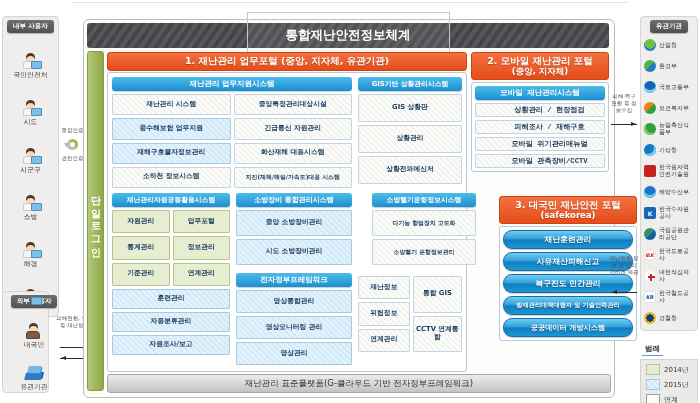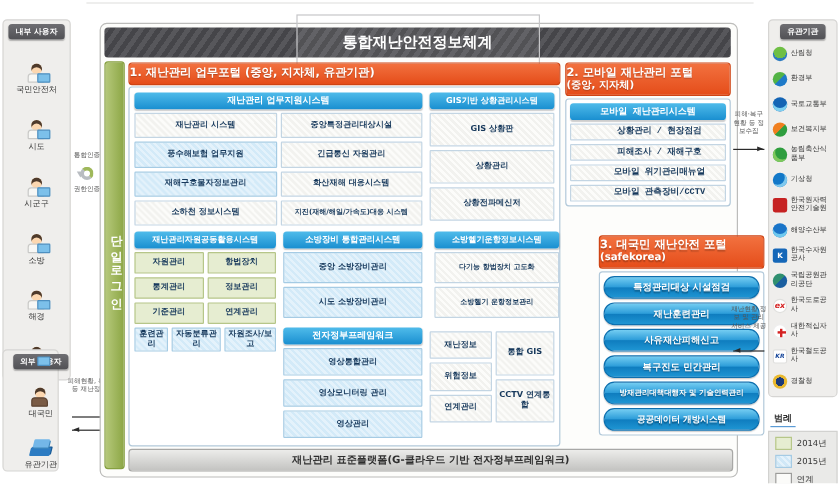--- a/index.html
+++ b/index.html
@@ -50,21 +50,21 @@
             border-radius:3px;display:flex;align-items:center;justify-content:center;}
   .titlebox{border:1px solid #c6c6c8;background:rgba(255,255,255,.07);color:#fff;
             font-size:12.5px;font-weight:bold;padding:14px 38px;white-space:nowrap;}
   .greenbar{background:linear-gradient(90deg,#b5c87a,#8da746);border:1px solid #86a040;border-radius:3px;
             display:flex;align-items:center;justify-content:center;box-sizing:border-box;}
   .vtext{writing-mode:vertical-rl;text-orientation:upright;color:#fff;font-weight:bold;font-size:10px;
          letter-spacing:3px;white-space:nowrap;}
 
   
   .ohead{background:linear-gradient(180deg,#f2713f,#e54d1a);border:1px solid #cf4414;border-radius:3px;
-         color:#fff;font-weight:bold;display:flex;flex-direction:column;align-items:flex-start;justify-content:center;
+         color:#fff;font-weight:bold;display:flex;flex-direction:column;align-items:center;justify-content:center;
          text-shadow:0 1px 1px rgba(0,0,0,.25);}
   .ohead .l1{font-size:9.5px;line-height:1.15;}
   .ohead .l2{font-size:8.5px;line-height:1.1;font-weight:bold;}
   .secbody{border:1px solid #b2c9da;border-radius:3px;background:#fff;box-sizing:border-box;}
 
   .bhead{background:linear-gradient(180deg,#4fbbea,#1a8fd0);border-radius:3px;color:#fff;font-weight:bold;
          font-size:7.5px;height:14px;display:flex;align-items:center;justify-content:center;
          box-shadow:0 1px 1px rgba(0,0,0,.2);white-space:nowrap;}
   .cell{border:1px solid #c3d5e3;background:repeating-linear-gradient(45deg,#fcfcfa 0 2px,#f2f2ef 2px 4px);
         color:#17395c;font-weight:bold;font-size:6.8px;display:flex;align-items:center;justify-content:center;
@@ -72,22 +72,22 @@
   .cell.y15{background:repeating-linear-gradient(45deg,#e4f2fb 0 2px,#d3eaf8 2px 4px);border-color:#a5cbe4;}
   .cell.y14{background:#e6edd1;border-color:#b6c689;}
   .cell.sm{font-size:5.9px;}
 
   
   #sec1{box-sizing:border-box;}
   .s1body{position:absolute;left:0;right:0;top:20px;bottom:0;border:1px solid #b2c9da;border-radius:3px;background:#fff;}
   .panel{position:absolute;}
   .grid2{display:grid;grid-template-columns:1fr 1fr;gap:3px;margin-top:3px;}
   .pa .grid2{height:94px;grid-auto-rows:1fr;}
-  .pb-grid{display:grid;grid-template-columns:1fr 1fr;gap:3px;margin-top:3px;height:60px;grid-auto-rows:1fr;}
-  .pb-list{display:flex;gap:3px;margin-top:3px;}
+  .pb-grid{display:grid;grid-template-columns:1fr 1fr;gap:3px;margin-top:3px;height:76px;grid-auto-rows:1fr;}
+  .pb-list{display:flex;flex-direction:column;gap:3px;margin-top:3px;}
   .pb-list .cell{height:20px;}
   .pc-list,.pd-list,.pe-list,.pf-list{display:flex;flex-direction:column;gap:3px;margin-top:3px;}
   .pc-list .cell,.pf-list .cell{height:26px;}
   .pd-list .cell{height:23px;}
   .pe-list .cell{height:28px;}
   .pg-grid{display:grid;grid-template-columns:1.05fr 1fr;gap:3px;margin-top:3px;height:76px;}
   .g-l1{grid-area:1/1/3/2}.g-l2{grid-area:3/1/5/2}.g-l3{grid-area:5/1/7/2}
   .g-r1{grid-area:1/2/4/3}.g-r2{grid-area:4/2/7/3}
   .pg-grid{grid-template-rows:repeat(6,1fr);}
 
@@ -98,21 +98,21 @@
   
   .s3list{display:flex;flex-direction:column;gap:3px;padding:3px;}
   .bluebtn{background:linear-gradient(180deg,#74cdf2 0%,#2d9dd9 48%,#0f7dbf 52%,#1e95d3 100%);
            border:1px solid #0d6fae;border-radius:9px;color:#fff;font-weight:bold;font-size:7.8px;
            height:17px;display:flex;align-items:center;justify-content:center;white-space:nowrap;
            text-shadow:0 1px 1px rgba(0,0,0,.35);box-shadow:0 1px 1px rgba(0,0,0,.2);}
   .bluebtn.sm{font-size:6.2px;}
 
   
   .platform{background:linear-gradient(180deg,#ececea,#c3c3c1);border:1px solid #a8a8a6;border-radius:3px;
-            color:#2e2e2e;font-weight:bold;font-size:8.5px;display:flex;align-items:center;justify-content:center;
+            color:#2e2e2e;font-weight:normal;font-size:8.5px;display:flex;align-items:center;justify-content:center;
             white-space:nowrap;}
 
   
   #orgs{padding:3px 2px 2px;box-sizing:border-box;}
   .orglist{display:flex;flex-direction:column;justify-content:space-between;flex:1;width:100%;padding:2px 1px 0;box-sizing:border-box;}
   .org-row{display:flex;align-items:center;gap:3px;height:20px;}
   .olabel{font-size:6px;color:#333;line-height:1.15;word-break:break-all;}
   .oi{width:12px;height:12px;border-radius:50%;flex:0 0 12px;position:relative;display:flex;
       align-items:center;justify-content:center;box-sizing:border-box;}
   .oi-forest{background:radial-gradient(circle at 50% 35%,#6fbf45 55%,#2e7bc0 56%);}
@@ -246,21 +246,21 @@
           <div class="cell">화산재해 대응시스템</div>
           <div class="cell">소하천 정보시스템</div>
           <div class="cell sm">지진(재해/해일/가속도)대응 시스템</div>
         </div>
       </div>
 
       <div class="panel" style="left:4px;top:120px;width:118px;bottom:4px;">
         <div class="bhead" style="font-size:6.8px;">재난관리자원공동활용시스템</div>
         <div class="pb-grid">
           <div class="cell y14">자원관리</div>
-          <div class="cell y14">항법장치</div>
+          <div class="cell y14">업무포털</div>
           <div class="cell y14">통계관리</div>
           <div class="cell y14">정보관리</div>
           <div class="cell y14">기준관리</div>
           <div class="cell y14">연계관리</div>
         </div>
         <div class="pb-list">
           <div class="cell y15">훈련관리</div>
           <div class="cell y15">자동분류관리</div>
           <div class="cell y15">자원조사/보고</div>
         </div>
@@ -285,21 +285,21 @@
 
       <div class="panel" style="left:250px;top:4px;width:104px;height:112px;">
         <div class="bhead" style="font-size:6.8px;">GIS기반 상황관리시스템</div>
         <div class="pe-list">
           <div class="cell">GIS 상황판</div>
           <div class="cell">상황관리</div>
           <div class="cell">상황전파메신저</div>
         </div>
       </div>
 
-      <div class="panel" style="left:254px;top:120px;width:104px;height:74px;">
+      <div class="panel" style="left:264px;top:120px;width:104px;height:74px;">
         <div class="bhead" style="font-size:6.8px;">소방헬기운항정보시스템</div>
         <div class="pf-list">
           <div class="cell sm">다기능 항법장치 고도화</div>
           <div class="cell sm">소방헬기 운항정보관리</div>
         </div>
       </div>
 
       <div class="panel" style="left:250px;top:200px;width:104px;bottom:4px;">
         <div class="pg-grid">
           <div class="cell g-l1">재난정보</div>
@@ -331,21 +331,20 @@
     </div>
   </section>
 
   <section class="abs" style="left:471px;top:196px;width:138px;padding-left:28px;">
     <div class="ohead" style="height:26px;">
       <span class="l1">3. 대국민 재난안전 포털</span>
       <span class="l2">(safekorea)</span>
     </div>
     <div class="secbody" style="margin-top:2px;">
       <div class="s3list">
-        <div class="bluebtn">특정관리대상 시설점검</div>
         <div class="bluebtn">재난훈련관리</div>
         <div class="bluebtn">사유재산피해신고</div>
         <div class="bluebtn">복구진도 민간관리</div>
         <div class="bluebtn sm">방재관리대책대행자 및 기술인력관리</div>
         <div class="bluebtn" style="font-size:7.2px;">공공데이터 개방시스템</div>
       </div>
     </div>
   </section>
 
   <footer class="abs platform" style="left:107px;top:374px;width:502px;height:17px;">재난관리 표준플랫폼(G-클라우드 기반 전자정부프레임워크)</footer>

